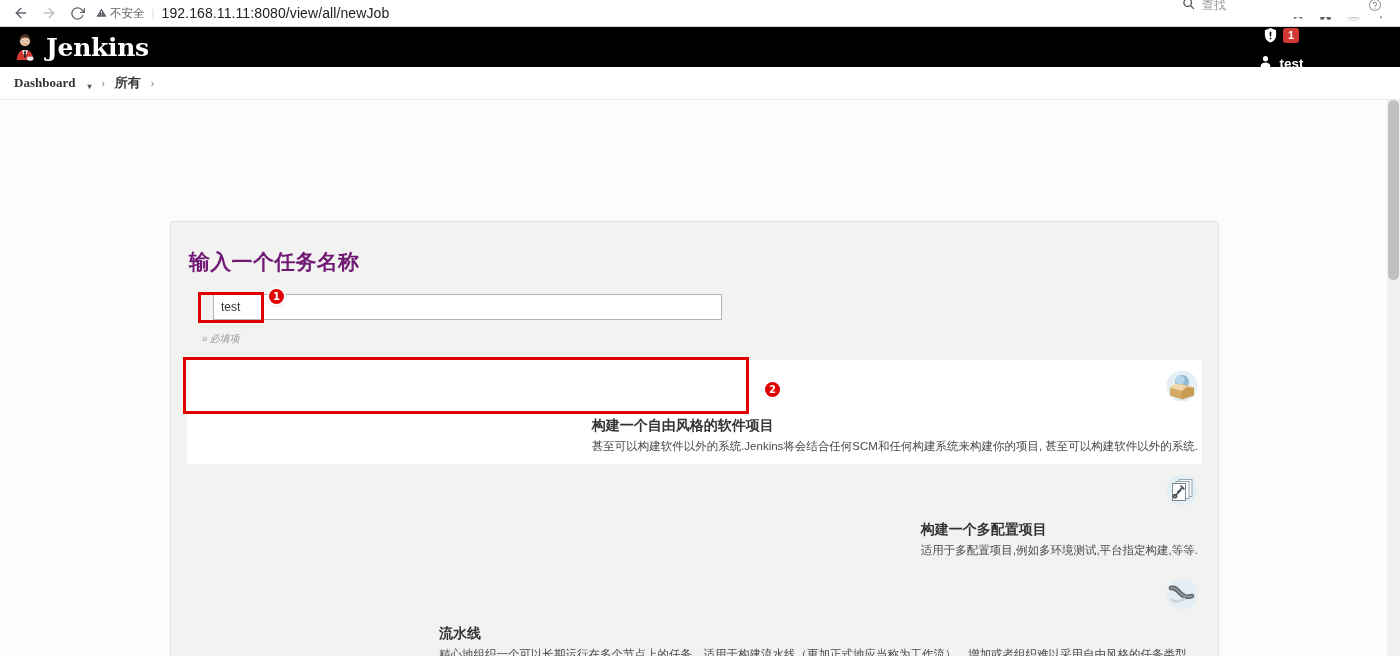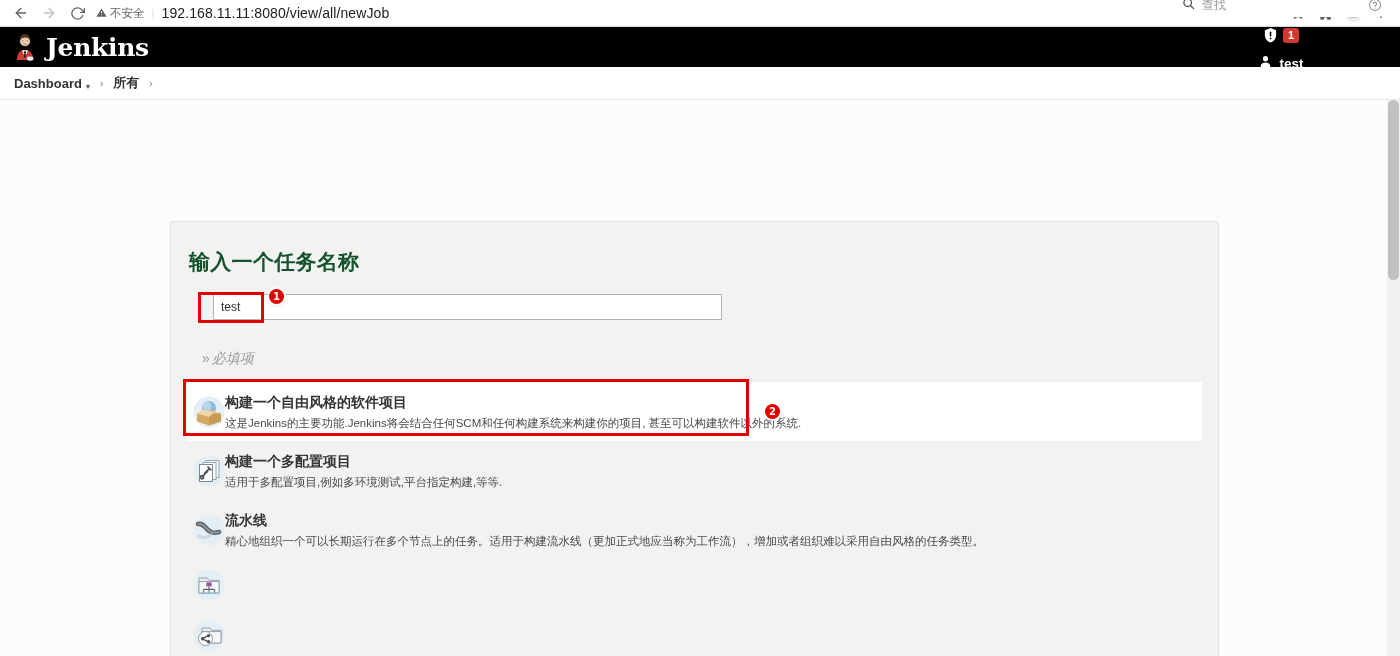--- a/index.html
+++ b/index.html
@@ -123,21 +123,21 @@
     display: flex;
     align-items: center;
     padding: 0 0 0 14px;
     gap: 4px;
     border-bottom: 1px solid #ebebeb;
   }
   .bc-item {
     font-size: 13px;
     font-weight: 700;
     color: #333333;
-    display: flex; align-items: flex-end; gap: 4px;
+    display: flex; align-items: flex-end; gap: 12px; font-family: Liberation Serif, serif;
   }
   .bc-caret { font-size: 8px; color: #555; }
   .bc-sep { color: #777; font-size: 10px; padding: 0 6px; }
 
   
   .page-body {
     background: #fcfcfc;
     height: 582px;
     position: relative;
     padding: 20px 0 0 0;
@@ -148,43 +148,43 @@
     top: 121px;
     width: 1049px;
     background: #f2f2f0;
     border: 1px solid #e3e3dd;
     border-radius: 3px;
   }
   .card-inner { padding: 20px 16px 0 16px; }
   .page-heading {
     font-size: 21px;
     font-weight: 700;
-    color: #14532d;
+    color: #701a75;
     padding: 6px 0 18px 2px;
     letter-spacing: .3px;
   }
   .name-row { position: relative; height: 36px; margin-bottom: 2px; }
   .name-input {
     position: absolute;
     left: 26px; top: 0;
     width: 509px; height: 26px;
     border: 1px solid #b3b3b3;
     background: #ffffff;
     font-size: 12px;
     font-family: "Liberation Sans", sans-serif;
     color: #333;
     padding: 0 7px;
     outline: none;
   }
   .req-hint {
-    font-size: 14px;
+    font-size: 10px;
     color: #9a9a9a;
     font-style: italic;
     padding-left: 15px;
-    margin-top: 20px;
+    margin-top: 2px;
   }
   .req-hint .chev { font-style: normal; padding-right: 2px; }
 
   
   .anno-box {
     position: absolute;
     border: 3px solid #e00000;
     pointer-events: none;
     z-index: 5;
   }
@@ -200,23 +200,25 @@
     box-shadow: 0 0 0 2px rgba(255,255,255,.95), 0 1px 3px rgba(0,0,0,.45);
     z-index: 6;
     font-family: "DejaVu Sans", sans-serif;
     line-height: 1;
   }
 
   
   .job-list { margin-top: 14px; }
   .job-item {
     display: flex;
-    align-items: center;
+    align-items: flex-end;
+    gap: 12px;
     padding: 9px 4px 9px 6px;
     min-height: 48px;
+    flex-direction: column;
   }
   .job-item.highlighted { background: #ffffff; }
   .job-icon { width: 32px; height: 32px; flex: 0 0 32px; margin-top: 1px; }
   .job-text { flex: 1; padding-top: 1px; }
   .job-title {
     font-size: 14px;
     font-weight: 700;
     color: #333333;
     line-height: 1.45;
     margin-bottom: 3px;
@@ -421,21 +423,21 @@
                 <circle cx="16" cy="12" r="7" fill="#8fb9d6"></circle>
                 <circle cx="14" cy="10" r="4.6" fill="#b5d6ea"></circle>
                 <path d="M4 17.5l12-3.5 12 3.5-12 4z" fill="#e8c48d"></path>
                 <path d="M4 17.5v8l12 4v-12z" fill="#d4a963"></path>
                 <path d="M28 17.5v8l-12 4v-12z" fill="#c99a52"></path>
                 <path d="M4 17.5l5-4 12 3-5 4.5z" fill="#f0d8ac"></path>
               </svg>
             </span>
             <div class="job-text">
               <div class="job-title">构建一个自由风格的软件项目</div>
-              <div class="job-desc">这是Jenkins的主要功能.Jenkins将会结合任何SCM和任何构建系统来构建你的项目, 甚至可以构建软件以外的系统.</div>
+              <div class="job-desc">甚至可以构建软件以外的系统.Jenkins将会结合任何SCM和任何构建系统来构建你的项目, 甚至可以构建软件以外的系统.</div>
             </div>
           </div>
           <div class="anno-box" style="left:-4px; top:-3px; width:566px; height:57px;"></div>
           <div class="anno-badge" style="left:578px; top:22px;">2</div>
         </div>
 
         <div class="job-item">
           <span class="job-icon">
             <svg viewBox="0 0 32 32" width="32" height="32">
               <circle cx="16" cy="16" r="15.5" fill="#e3eef5"></circle>

